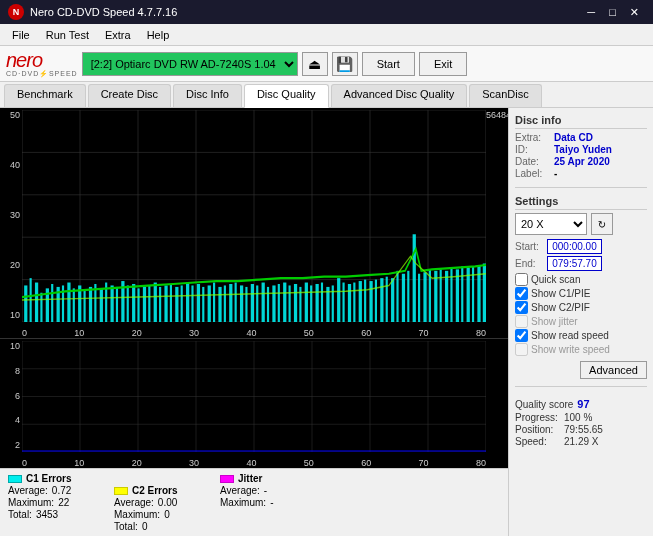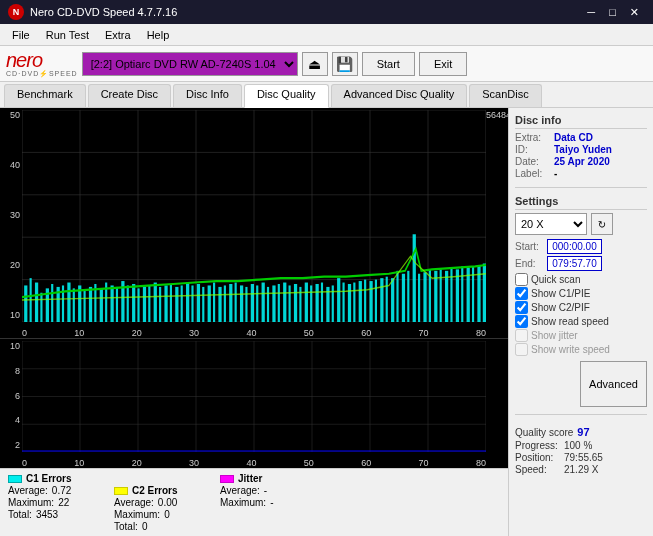--- a/index.html
+++ b/index.html
@@ -12,21 +12,21 @@
     .title-bar-text { font-size: 11px; }
     .title-bar-controls { display: flex; gap: 2px; }
     .title-bar-btn { background: transparent; border: none; color: white; cursor: pointer; padding: 2px 6px; font-size: 11px; }
 
     
     .menu-bar { background: #f0f0f0; border-bottom: 1px solid #ccc; display: flex; padding: 2px 4px; height: 22px; align-items: center; }
     .menu-item { padding: 2px 8px; cursor: pointer; font-size: 11px; }
 
     
     .toolbar { background: #f8f8f8; border-bottom: 1px solid #ccc; display: flex; align-items: center; padding: 3px 6px; gap: 4px; height: 36px; }
-    .drive-select { border: 1px solid #999; background: #a21caf; padding: 2px 4px; font-size: 11px; height: 24px; min-width: 180px; }
+    .drive-select { border: 1px solid #999; background: #22c55e; padding: 2px 4px; font-size: 11px; height: 24px; min-width: 180px; }
     .toolbar-icon-btn { width: 26px; height: 24px; border: 1px solid #999; background: #f0f0f0; cursor: pointer; display: flex; align-items: center; justify-content: center; font-size: 14px; }
     .start-btn { background: #f0f0f0; border: 1px solid #999; padding: 2px 14px; height: 24px; cursor: pointer; font-size: 11px; }
     .exit-btn { background: #f0f0f0; border: 1px solid #999; padding: 2px 14px; height: 24px; cursor: pointer; font-size: 11px; }
 
     
     .tabs { background: #f0f0f0; border-bottom: 1px solid #ccc; display: flex; padding: 2px 4px 0; height: 26px; }
     .tab { padding: 3px 12px; border: 1px solid #ccc; border-bottom: none; background: #e0e0e0; cursor: pointer; font-size: 11px; margin-right: 2px; border-radius: 3px 3px 0 0; }
     .tab.active { background: white; border-bottom: 1px solid white; margin-bottom: -1px; }
 
     
@@ -49,21 +49,21 @@
     
     .time-row { display: flex; gap: 4px; align-items: center; margin-bottom: 2px; font-size: 10px; }
     .time-label { color: #666; min-width: 28px; }
     .time-value { background: white; border: 1px solid #0000cc; color: #0000cc; padding: 1px 3px; font-size: 10px; min-width: 55px; text-align: center; }
 
     .checkbox-row { display: flex; align-items: center; gap: 3px; font-size: 10px; margin-bottom: 1px; }
     .checkbox-row input { margin: 0; }
     .checkbox-label { color: #333; }
     .checkbox-label.disabled { color: #999; }
 
-    .advanced-btn { background: #f0f0f0; border: 1px solid #999; padding: 16px 8px; font-size: 11px; cursor: pointer; align-self: flex-end; margin-top: 2px; }
+    .advanced-btn { background: #f0f0f0; border: 1px solid #999; padding: 2px 8px; font-size: 11px; cursor: pointer; align-self: flex-end; margin-top: 2px; }
 
     .quality-section { margin-top: 4px; }
     .quality-row { display: flex; gap: 4px; font-size: 10px; margin-bottom: 2px; align-items: center; }
     .quality-label { color: #333; min-width: 55px; }
     .quality-value { color: #0000cc; font-weight: bold; font-size: 11px; }
     
     .progress-row { display: flex; gap: 4px; font-size: 10px; margin-bottom: 1px; }
     .prog-label { color: #333; min-width: 45px; }
     .prog-value { color: #333; }
 
@@ -417,26 +417,26 @@
       </div>
       <div class="checkbox-row">
         <input type="checkbox" checked="" style="">
         <span class="checkbox-label">Show C1/PIE</span>
       </div>
       <div class="checkbox-row">
         <input type="checkbox" checked="" style="">
         <span class="checkbox-label">Show C2/PIF</span>
       </div>
       <div class="checkbox-row">
+        <input type="checkbox" disabled="" style="">
+        <span class="checkbox-label disabled">Show jitter</span>
+      </div>
+      <div class="checkbox-row">
         <input type="checkbox" checked="" style="">
         <span class="checkbox-label">Show read speed</span>
-      </div>
-      <div class="checkbox-row">
-        <input type="checkbox" disabled="" style="">
-        <span class="checkbox-label disabled">Show jitter</span>
       </div>
       <div class="checkbox-row">
         <input type="checkbox" disabled="" style="">
         <span class="checkbox-label disabled">Show write speed</span>
       </div>
 
       <div style="display:flex;justify-content:flex-end;margin-top:3px;">
         <button class="advanced-btn">Advanced</button>
       </div>
     </div>

